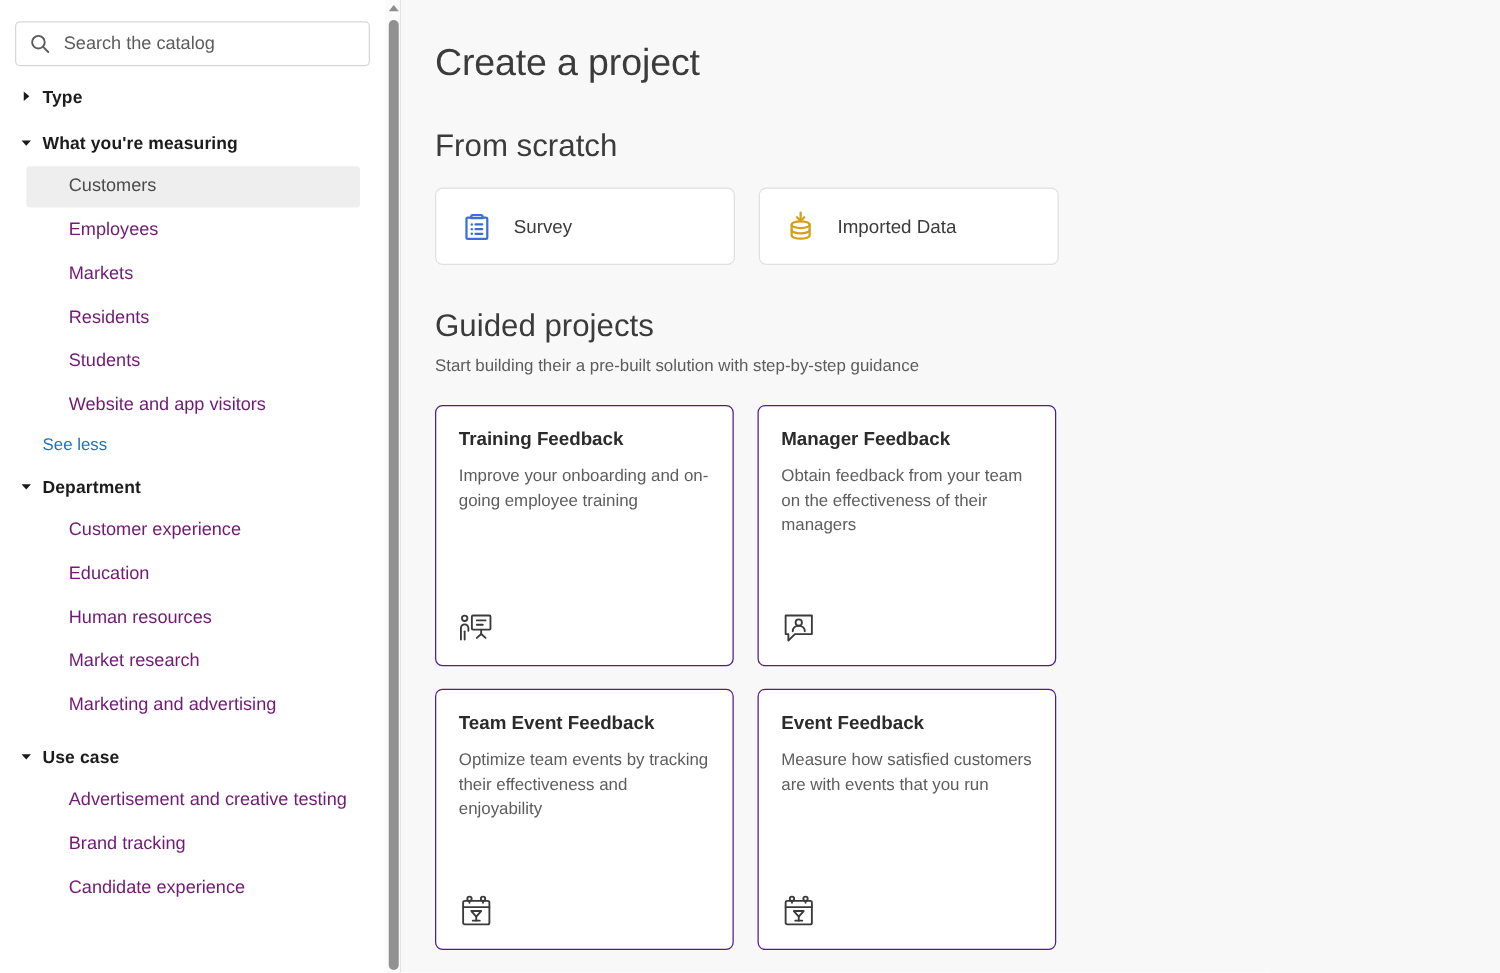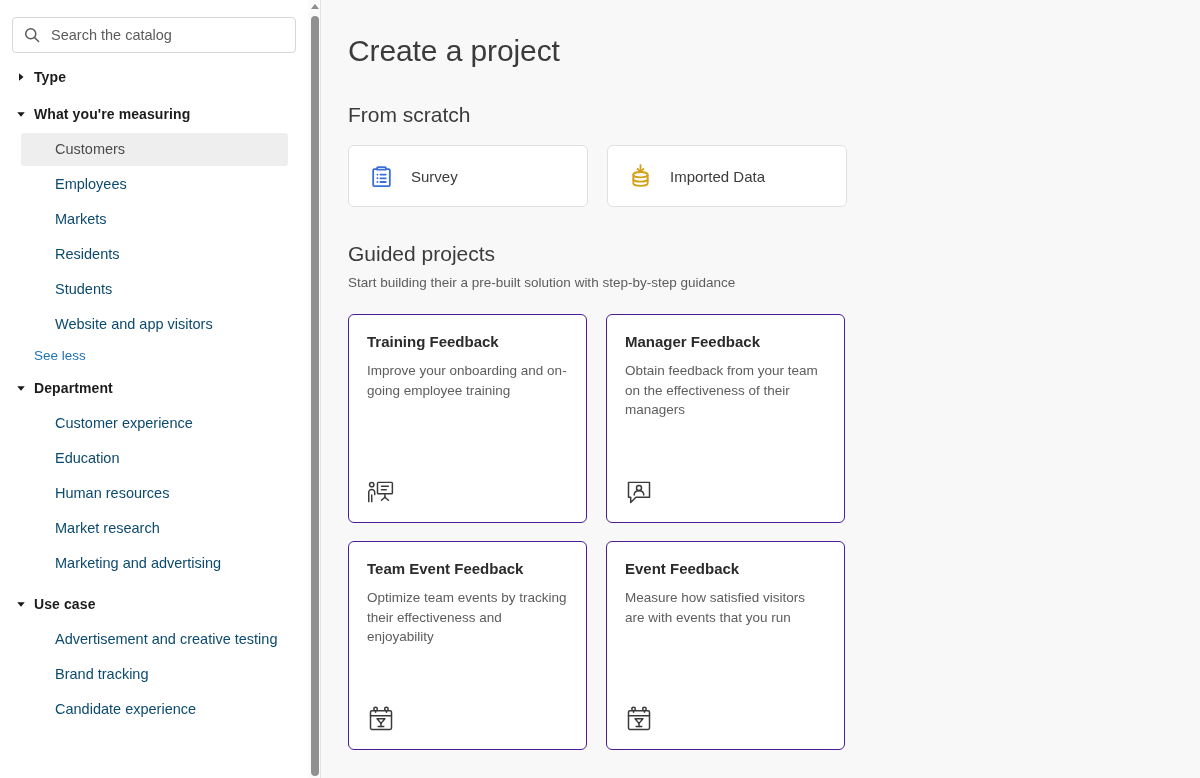--- a/index.html
+++ b/index.html
@@ -98,21 +98,21 @@
   }
 
   .facet-items { margin-top: 6px; }
 
   .facet-item {
     height: 33px;
     line-height: 33px;
     padding-left: 34px;
     margin: 0 20px 2px 21px;
     font-size: 14.5px;
-    color: #0c4a6e;
+    color: #701a75;
     border-radius: 3px;
     cursor: pointer;
     white-space: nowrap;
     overflow: hidden;
     text-overflow: ellipsis;
   }
   .facet-item.selected { background: #eeeeee; color: #4b4b4b; }
 
   .see-link {
     display: inline-block;
@@ -169,21 +169,21 @@
 
   #page-title {
     font-size: 30px;
     font-weight: normal;
     color: #3b3b3b;
     margin-top: 19px;
     letter-spacing: -0.1px;
   }
 
   .section-title {
-    font-size: 21px;
+    font-size: 25px;
     font-weight: normal;
     color: #3b3b3b;
     margin-top: 35px;
   }
   .section-sub {
     font-size: 13.5px;
     color: #5c5c5c;
     margin-top: 9px;
   }
 
@@ -409,21 +409,21 @@
             <circle cx="22.2" cy="4.6" r="2"></circle>
             <line x1="9.8" y1="6.6" x2="9.8" y2="8.3"></line>
             <line x1="22.2" y1="6.6" x2="22.2" y2="8.3"></line>
             <path d="M11.5 15.8h9l-4.5 5.2z"></path>
             <line x1="16" y1="21" x2="16" y2="24.6"></line>
             <line x1="12.8" y1="24.6" x2="19.2" y2="24.6"></line>
           </svg>
         </div>
         <div class="gcard">
           <div class="gtitle">Event Feedback</div>
-          <div class="gdesc">Measure how satisfied visitors are with events that you run</div>
+          <div class="gdesc">Measure how satisfied customers are with events that you run</div>
           <svg viewBox="0 0 32 32" fill="none" stroke="currentColor" stroke-width="1.7" stroke-linecap="round" stroke-linejoin="round" class="gicon">
             <rect x="4" y="6.5" width="24" height="21.5" rx="1.6"></rect>
             <line x1="4" y1="12.2" x2="28" y2="12.2"></line>
             <circle cx="9.8" cy="4.6" r="2"></circle>
             <circle cx="22.2" cy="4.6" r="2"></circle>
             <line x1="9.8" y1="6.6" x2="9.8" y2="8.3"></line>
             <line x1="22.2" y1="6.6" x2="22.2" y2="8.3"></line>
             <path d="M11.5 15.8h9l-4.5 5.2z"></path>
             <line x1="16" y1="21" x2="16" y2="24.6"></line>
             <line x1="12.8" y1="24.6" x2="19.2" y2="24.6"></line>

